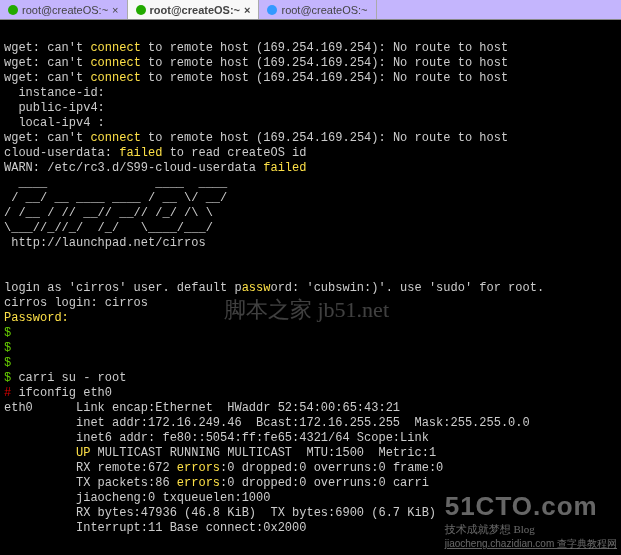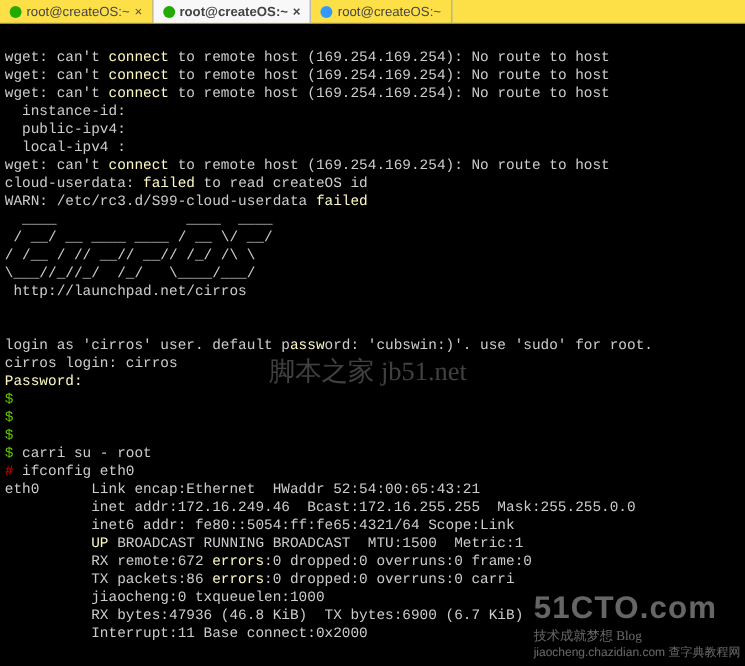--- a/index.html
+++ b/index.html
@@ -1,31 +1,31 @@
 <!DOCTYPE html>
 <html><head>
   <meta charset="utf-8">
   <style>
     * { margin:0; padding:0; box-sizing:border-box; }
     body { width:621px; height:555px; background:#000; font-family:"Courier New",monospace; font-size:12px; position:relative; overflow:hidden; }
-    .tabbar { display:flex; background:#fde047; height:20px; border-bottom:1px solid #888; }
+    .tabbar { display:flex; background:#c4b5fd; height:20px; border-bottom:1px solid #888; }
     .tab { display:flex; align-items:center; padding:2px 8px; border-right:1px solid #aaa; font-family:Verdana,sans-serif; font-size:11px; color:#444; gap:4px; }
     .tab.active { background:#f8f8f8; font-weight:bold; }
     .ico { width:10px; height:10px; border-radius:50%; display:inline-block; }
     .ico.g { background:#2a0; }
     .ico.b { background:#39f; }
     .terminal { padding:6px 4px; color:#ccc; white-space:pre; line-height:1.25; }
-    .terminal span.r { color:#fef9c3;margin-top:45px; }
+    .terminal span.r { color:#fde047;margin-top:45px; }
     .terminal span.gp { color:#6c0; }
     .terminal span.rp { color:#d00; }
     .wm1 { position:absolute; top:295px; left:224px; font-size:22px; color:rgba(255,255,255,0.25); font-family:SimSun,serif; }
     .wm2 { position:absolute; bottom:4px; right:4px; text-align:left; color:rgba(255,255,255,0.4); font-family:Arial,sans-serif; }
     .wm2 .big { font-size:26px; font-weight:bold; letter-spacing:1px; }
     .wm2 .sm { font-size:11px;font-family:Liberation Serif, serif; }
-    .wm2 .url { font-size:10px; }
+    .wm2 .url { font-size:10px;text-decoration:underline; }
   </style>
 </head>
 <body>
 
 <div class="tabbar">
   <div class="tab">
       <span class="ico g"></span>
       <span>root@createOS:~</span>
       <span>×</span>
     </div>
@@ -61,21 +61,21 @@
 <span>cirros login: cirros</span>
 <span class="r">Password:</span>
 <span class="gp">$</span>
 <span class="gp">$</span>
 <span class="gp">$</span>
 <span class="gp">$</span><span> carri su - root</span>
 <span class="rp">#</span><span> ifconfig eth0</span>
 <span>eth0      Link encap:Ethernet  HWaddr 52:54:00:65:43:21</span>
 <span>          inet addr:172.16.249.46  Bcast:172.16.255.255  Mask:255.255.0.0</span>
 <span>          inet6 addr: fe80::5054:ff:fe65:4321/64 Scope:Link</span>
-<span>          </span><span class="r">UP</span><span> BROADCAST RUNNING BROADCAST  MTU:1500  Metric:1</span>
+<span>          </span><span class="r">UP</span><span> MULTICAST RUNNING MULTICAST  MTU:1500  Metric:1</span>
 <span>          RX remote:672 </span><span class="r">errors</span><span>:0 dropped:0 overruns:0 frame:0</span>
 <span>          TX packets:86 </span><span class="r">errors</span><span>:0 dropped:0 overruns:0 carri</span>
 <span>          jiaocheng:0 txqueuelen:1000</span>
 <span>          RX bytes:47936 (46.8 KiB)  TX bytes:6900 (6.7 KiB)</span>
 <span>          Interrupt:11 Base connect:0x2000</span>
 </div>
 
 <div class="wm1">脚本之家 jb51.net</div>
 <div class="wm2">
   <div class="big">51CTO.com</div>

